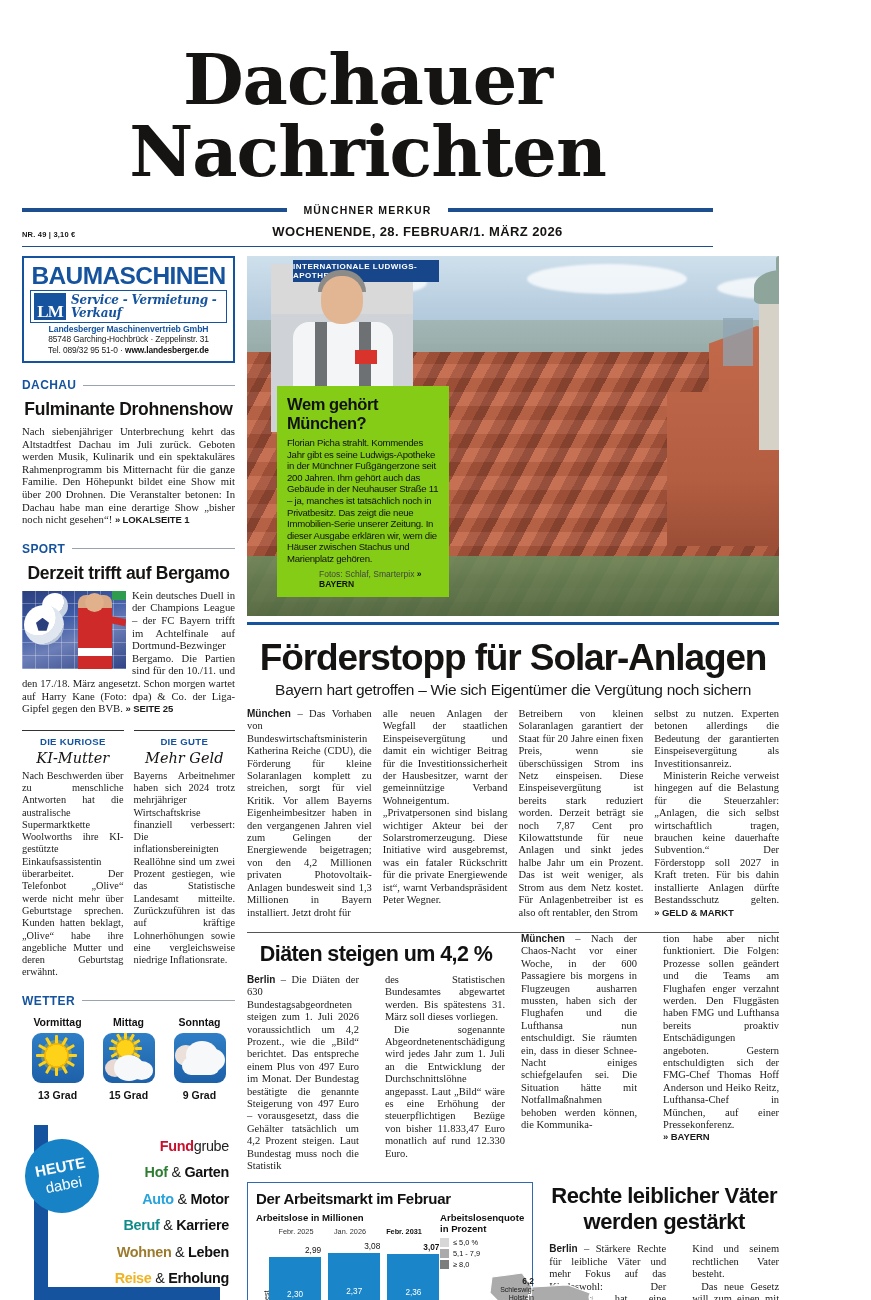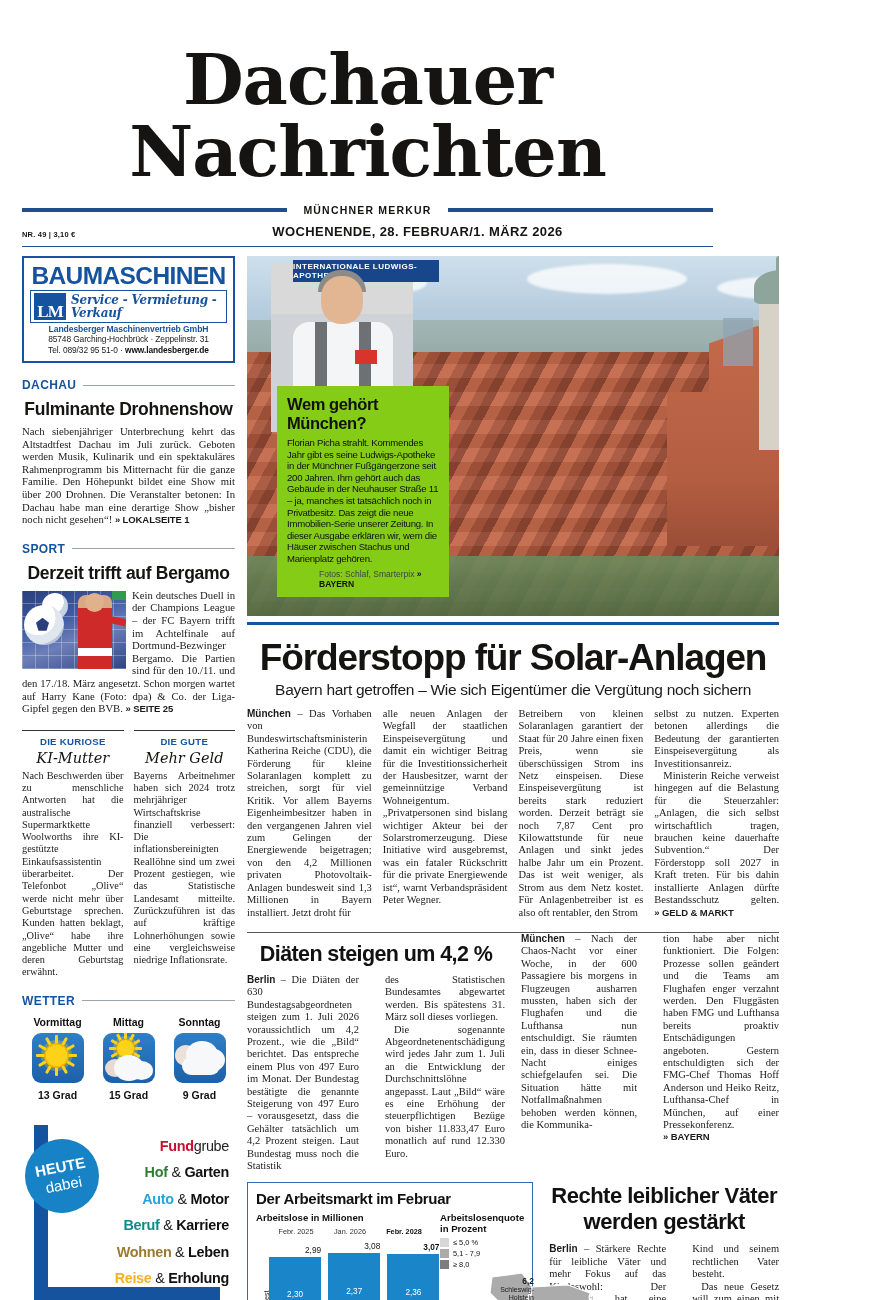--- a/index.html
+++ b/index.html
@@ -496,21 +496,21 @@
         <div class="s">
           <div class="chartbox">
             <div class="chart-title">Der Arbeitsmarkt im Februar</div>
             <div class="chart-flex">
 
               <div class="chart-left">
                 <div class="chart-sub">Arbeitslose in Millionen</div>
                 <div class="bars-hdr">
                   <div>Febr. 2025</div>
                   <div>Jan. 2026</div>
-                  <div class="cur">Febr. 2028</div>
+                  <div class="cur">Febr. 2031</div>
                 </div>
                 <div class="bars">
                   <div class="axis-lbl" style="top:58px;">West</div>
                   <div class="axis-lbl" style="top:100px;">Ost</div>
                   <div class="bar-col">
                     <div class="bar-total">2,99</div>
                     <div class="bar">
                       <div class="west" style="height:74px">2,30</div>
                       <div class="ost" style="height:23px">0,69</div>
                     </div>

